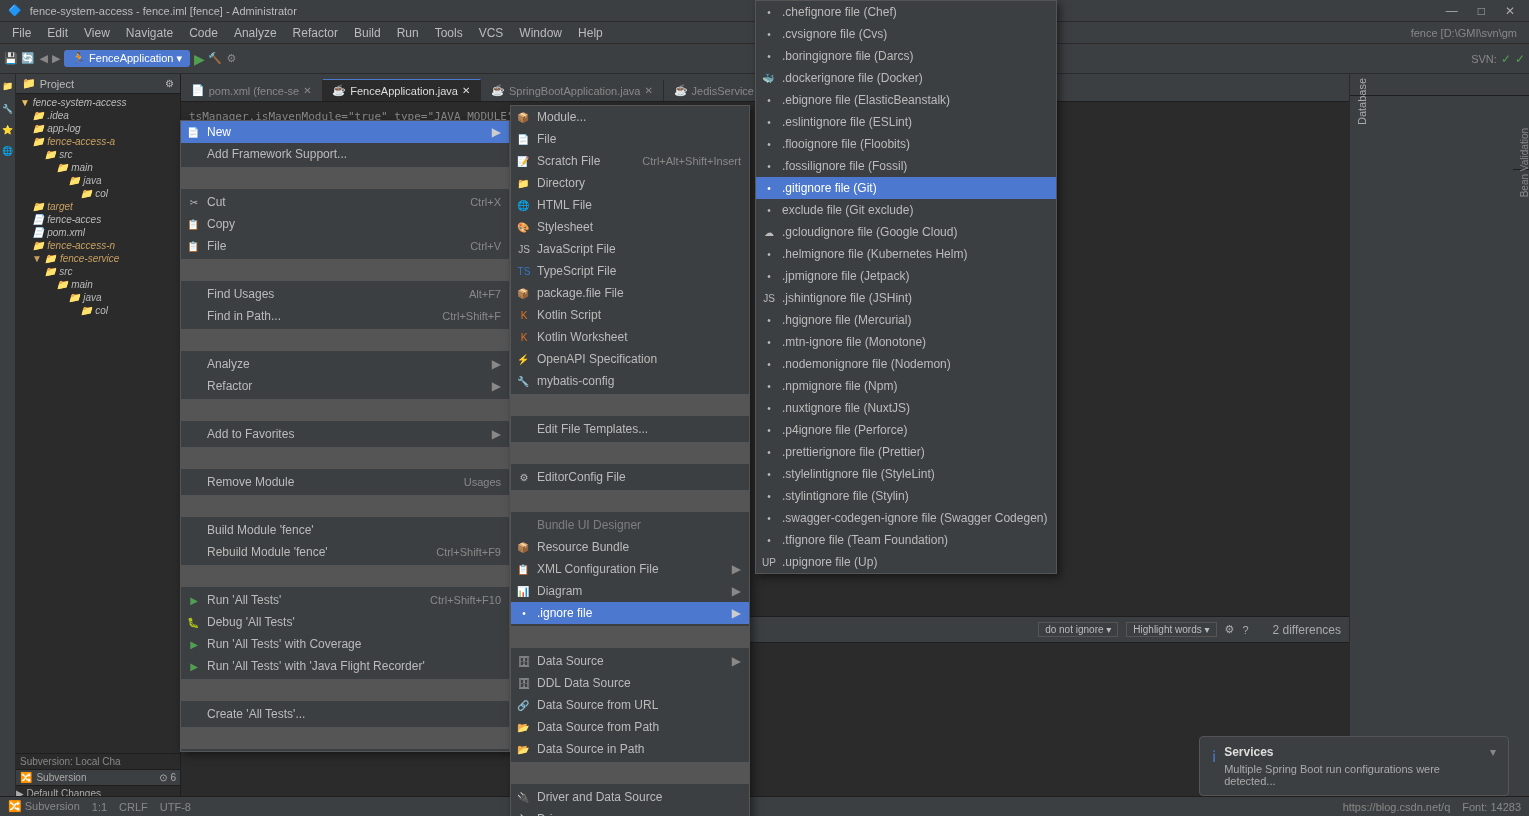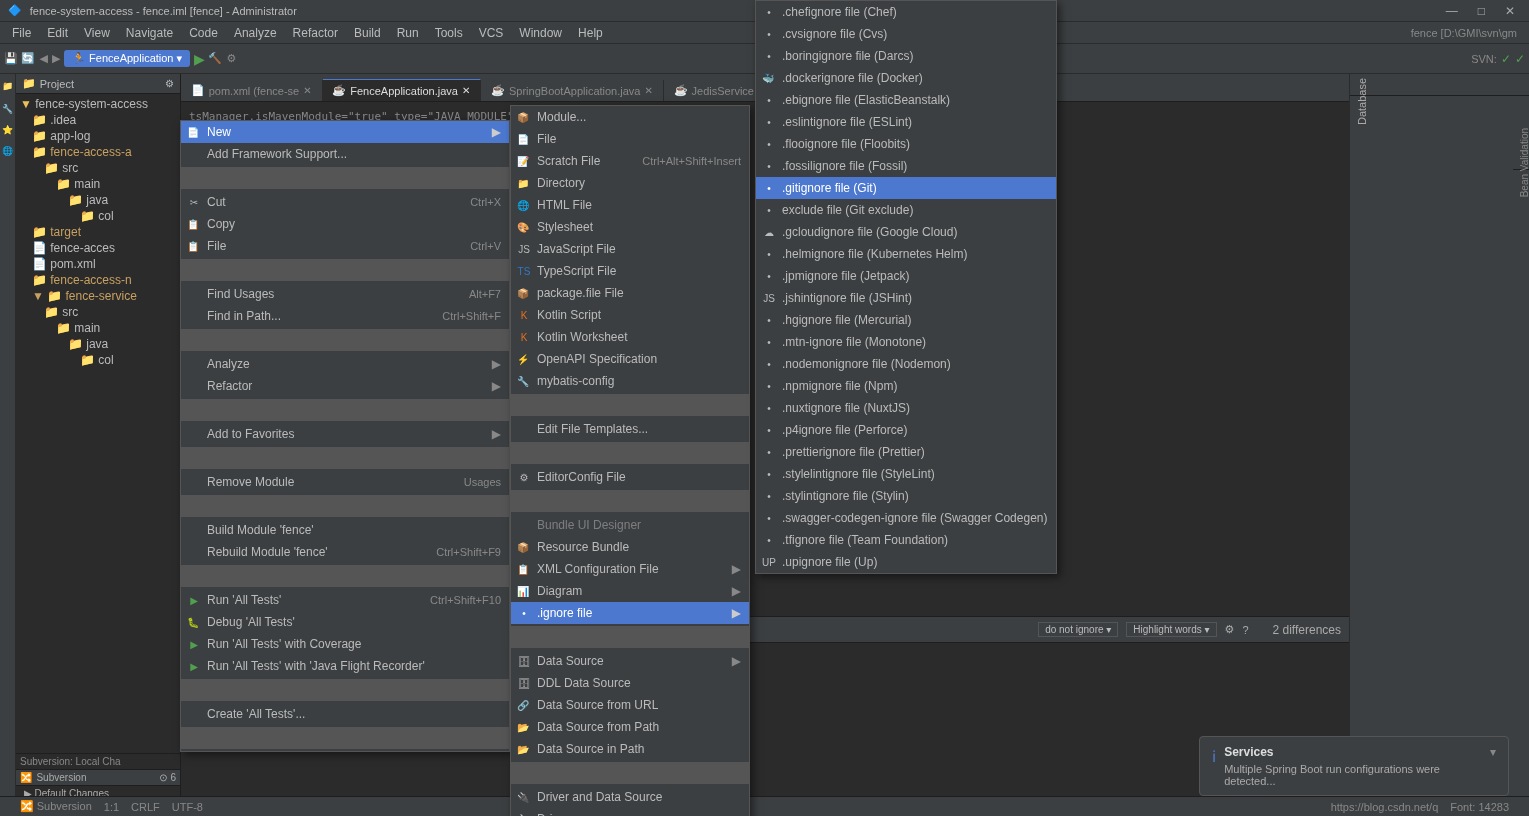--- a/index.html
+++ b/index.html
@@ -92,26 +92,27 @@
       font-size: 11px;
       color: #bbbbbb;
       border-bottom: 1px solid #1e1e1e;
       display: flex;
       align-items: center;
       gap: 4px;
     }
 
     .tree-item {
       padding: 1px 4px 1px 8px;
-      font-size: 12px;
+      font-size: 10px;
       color: #bbbbbb;
       cursor: pointer;
       white-space: nowrap;
       overflow: hidden;
       text-overflow: ellipsis;
+      font-style: italic;
     }
 
     
     .context-menu {
       position: absolute;
       background: #3c3f41;
       border: 1px solid #555;
       box-shadow: 3px 3px 8px rgba(0,0,0,0.5);
       min-width: 330px;
       z-index: 100;
@@ -256,21 +257,21 @@
 
     
     .status-bar {
       position: absolute;
       bottom: 0; left: 0; right: 0;
       height: 20px;
       background: #3c3f41;
       border-top: 1px solid #1e1e1e;
       display: flex;
       align-items: center;
-      padding: 0 20px;
+      padding: 0 8px;
       font-size: 11px;
       color: #888;
       gap: 12px;
     }
 
     .folder-icon { color: #e8c05d; }
 
     .ctx-item-new {
       background: #4c78d0;
       color: white;
@@ -378,21 +379,21 @@
       <div class="tree-item" style="padding-left:64px;">📁 col</div>
     </div>
 
     <div style="padding:2px 4px; font-size:10px; color:#888; border-top:1px solid #1e1e1e; background:#2b2b2b;">
       Subversion: Local Cha
     </div>
     <div style="padding:2px 4px; font-size:10px; color:#aaa; background:#3c3f41; border-top:1px solid #1e1e1e; display:flex; gap:4px; align-items:center;">
       <span>🔀</span> Subversion
       <span style="margin-left:auto;">⊙ 6</span>
     </div>
-    <div style="padding:2px 8px; font-size:10px; color:#aaa; background:#2b2b2b; border-top:1px solid #1e1e1e;">
+    <div style="padding:2px 0; font-size:10px; color:#aaa; background:#2b2b2b; border-top:1px solid #1e1e1e;">
       ▶ Default Changes
     </div>
     <div style="padding:2px 4px; font-size:10px; color:#aaa; background:#2b2b2b;">
       ▶ Unversioned File
     </div>
   </div>
 
   <div class="editor-area">
 
     <div class="tabs-bar">

